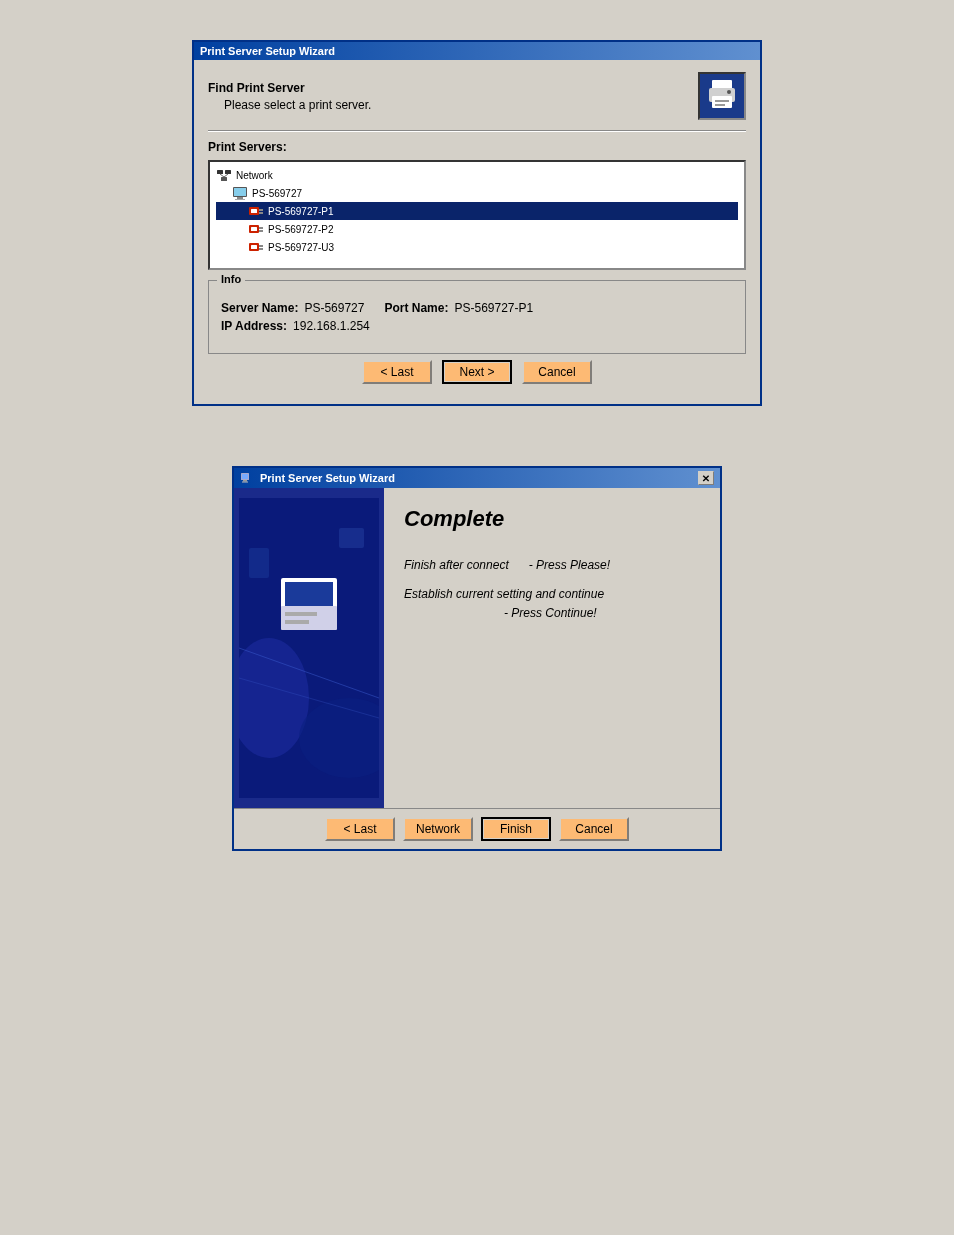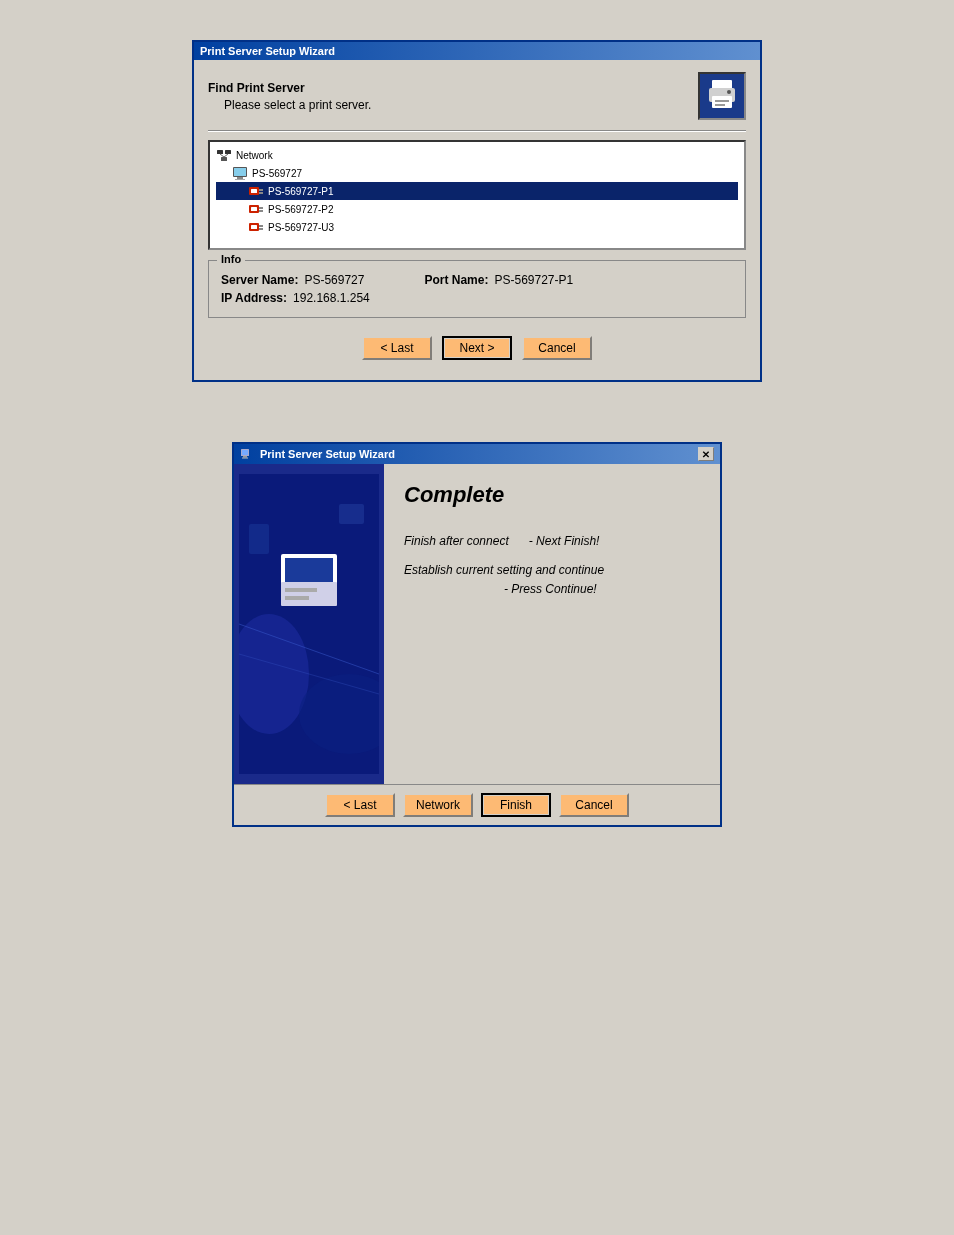--- a/index.html
+++ b/index.html
@@ -115,36 +115,35 @@
 
     
     .network-icon { color: #333; }
     
     .computer-icon { color: #444; }
     
     .port-icon { color: #d00000; }
 
     .info-group {
       border: 1px solid #888;
-      padding: 8px 12px;
-      margin-bottom: 12px;
+      padding: 16px 12px;
       position: relative;
     }
     .info-group-legend {
       position: absolute;
       top: -8px;
       left: 8px;
       background: #d4d0c8;
       padding: 0 4px;
       font-size: 11px;
       font-weight: bold;
     }
     .info-row {
       display: flex;
-      gap: 60px;
+      gap: 20px;
       margin: 4px 0;
     }
     .info-item {
       display: flex;
       gap: 6px;
     }
     .info-label {
       font-weight: bold;
       font-size: 12px;
     }
@@ -274,20 +273,21 @@
           <rect x="8" y="18" width="20" height="12" fill="white" rx="1"></rect>
           <rect x="11" y="22" width="14" height="2" fill="#999"></rect>
           <rect x="11" y="26" width="10" height="2" fill="#999"></rect>
           <circle cx="25" cy="14" r="2" fill="#555"></circle>
         </svg>
       </div>
     </div>
 
     <hr class="divider">
 
+    <div class="print-servers-label">Print Servers:</div>
 
     <div class="tree-area">
 
       <div class="tree-item">
         <span class="tree-icon network-icon">
           <svg width="16" height="16" viewBox="0 0 16 16">
             <rect x="1" y="3" width="6" height="4" fill="#333" rx="0.5"></rect>
             <rect x="9" y="3" width="6" height="4" fill="#333" rx="0.5"></rect>
             <rect x="5" y="10" width="6" height="4" fill="#555" rx="0.5"></rect>
             <line x1="4" y1="7" x2="8" y2="10" stroke="#666" stroke-width="1"></line>
@@ -410,21 +410,21 @@
         <line x1="0" y1="180" x2="140" y2="220" stroke="#3a5acc" stroke-width="1" opacity="0.3"></line>
       </svg>
     </div>
 
     <div class="dialog2-right">
       <div class="complete-title">Complete</div>
 
       <div class="complete-text">
         <span>Finish after connect</span>
         &nbsp;&nbsp;&nbsp;&nbsp;
-        <span>- Next Finish!</span>
+        <span>- Press Please!</span>
       </div>
 
       <div class="complete-text">
         <span>Establish current setting and continue</span>
         <br>
         <span style="padding-left: 100px;">- Press Continue!</span>
       </div>
     </div>
   </div>
 

